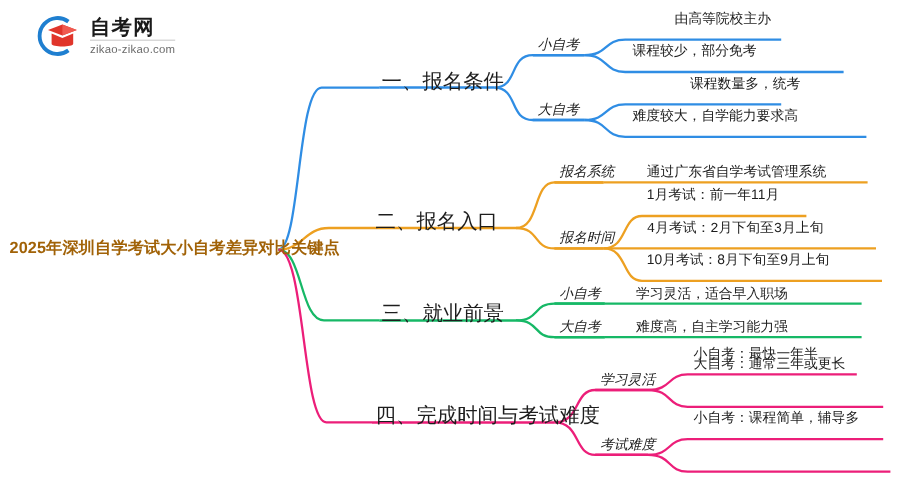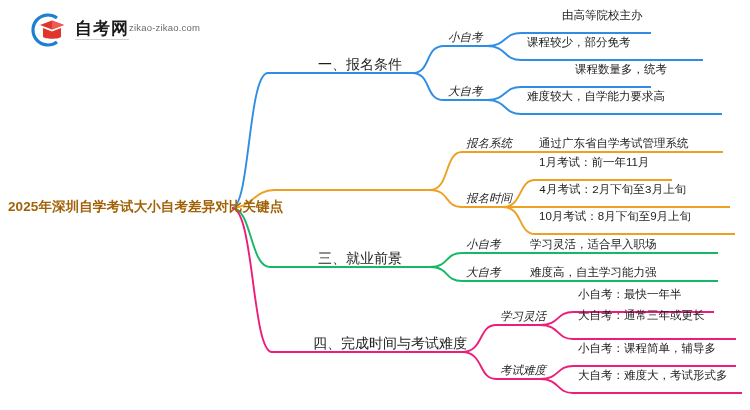--- a/index.html
+++ b/index.html
@@ -10,34 +10,34 @@
     overflow:hidden;
     position:relative;
   }
   #stage{position:relative;width:750px;height:410px;overflow:hidden;}
 
   svg.links{position:absolute;left:0;top:0;width:750px;height:410px;pointer-events:none;}
 
   
   .logo-wrap{position:absolute;left:28px;top:12px;display:flex;align-items:center;gap:7px;}
   .logo-mark{position:relative;width:40px;height:36px;flex:none;}
-  .logo-text{display:flex;flex-direction:row;justify-content:space-between;line-height:1;}
+  .logo-text{display:flex;flex-direction:column;justify-content:space-between;line-height:1;}
   .logo-cn{font-size:17px;font-weight:bold;color:#1a1a1a;letter-spacing:1px;
            padding-bottom:2px;border-bottom:1px solid #cfcfcf;}
   .logo-en{font-size:9.5px;color:#6b6b6b;letter-spacing:.2px;margin-top:3px;}
 
   
   .node{position:absolute;white-space:nowrap;color:#222;}
 
   .root{
     font-size:13.5px;font-weight:bold;color:#a16207;
     left:8px;top:198px;letter-spacing:.1px;
   }
 
-  .lvl1{font-size:14px;color:#1d1d1d;}
+  .lvl1{font-size:17px;color:#1d1d1d;}
   .lvl2{font-size:11.5px;color:#1d1d1d;font-style:italic;}
   .lvl3{font-size:11.5px;color:#1d1d1d;}
 </style>
 </head>
 <body>
 
 <div id="stage">
 
   <div class="logo-wrap">
     <div class="logo-mark">
@@ -123,20 +123,21 @@
   <div class="node lvl1" style="left:318px;top:56px;">一、报名条件</div>
 
   <div class="node lvl2" style="left:448px;top:30px;">小自考</div>
   <div class="node lvl2" style="left:448px;top:84px;">大自考</div>
 
   <div class="node lvl3" style="left:527px;top:8px;padding-left:35px;">由高等院校主办</div>
   <div class="node lvl3" style="left:527px;top:35px;">课程较少，部分免考</div>
   <div class="node lvl3" style="left:527px;top:62px;margin-left:48px;">课程数量多，统考</div>
   <div class="node lvl3" style="left:527px;top:89px;">难度较大，自学能力要求高</div>
 
+  <div class="node lvl1" style="left:313px;top:173px;">二、报名入口</div>
 
   <div class="node lvl2" style="left:466px;top:136px;">报名系统</div>
   <div class="node lvl2" style="left:466px;top:191px;">报名时间</div>
 
   <div class="node lvl3" style="left:539px;top:136px;">通过广东省自学考试管理系统</div>
   <div class="node lvl3" style="left:539px;top:155px;">1月考试：前一年11月</div>
   <div class="node lvl3" style="left:539px;top:182px;font-family:Liberation Mono, monospace;">4月考试：2月下旬至3月上旬</div>
   <div class="node lvl3" style="left:539px;top:209px;">10月考试：8月下旬至9月上旬</div>
 
   <div class="node lvl1" style="left:318px;top:250px;text-align:center;">三、就业前景</div>
@@ -146,17 +147,16 @@
 
   <div class="node lvl3" style="left:530px;top:237px;">学习灵活，适合早入职场</div>
   <div class="node lvl3" style="left:530px;top:265px;text-align:center;">难度高，自主学习能力强</div>
 
   <div class="node lvl1" style="left:313px;top:335px;">四、完成时间与考试难度</div>
 
   <div class="node lvl2" style="left:500px;top:309px;">学习灵活</div>
   <div class="node lvl2" style="left:500px;top:363px;">考试难度</div>
 
   <div class="node lvl3" style="left:578px;top:287px;">小自考：最快一年半</div>
-  <div class="node lvl3" style="left:578px;top:308px;">大自考：通常三年或更长</div>
+  <div class="node lvl3" style="left:578px;top:296px;">大自考：通常三年或更长</div>
   <div class="node lvl3" style="left:578px;top:341px;">小自考：课程简单，辅导多</div>
-  <div class="node lvl3" style="left:578px;top:368px;">大自考：难度大，考试形式多</div>
 
 </div>
 
 </body></html>

